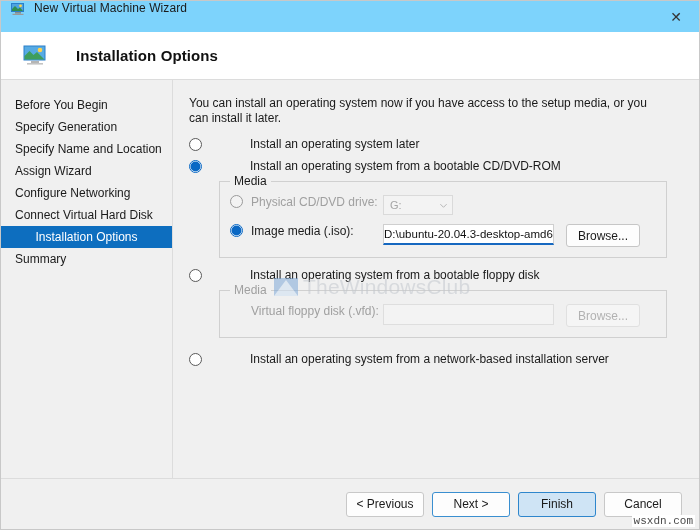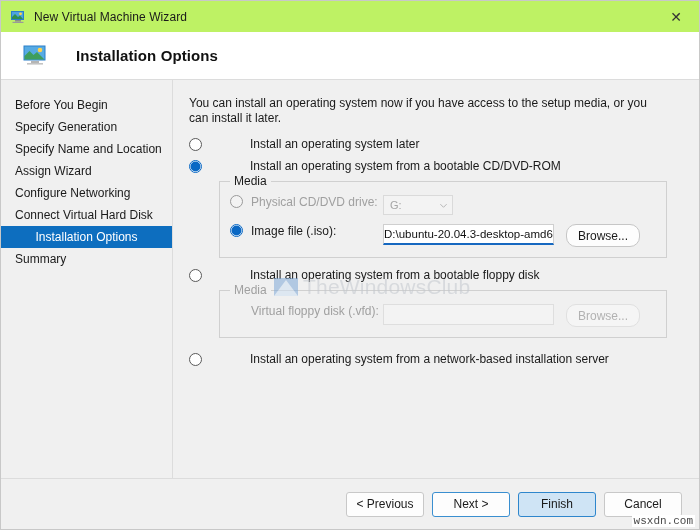--- a/index.html
+++ b/index.html
@@ -23,23 +23,23 @@
     border: 1px solid #c8c8c8;
     background: #ffffff;
     display: flex;
     flex-direction: column;
   }
 
   
   .titlebar {
     height: 31px;
     min-height: 31px;
-    background: #bef264;
-    display: flex;
-    align-items: center;
+    background: #7dd3fc;
+    display: flex;
+    align-items: flex-start;
     position: relative;
   }
   .titlebar-icon {
     width: 16px;
     height: 16px;
     margin-left: 9px;
     margin-right: 8px;
     flex: 0 0 auto;
   }
   .titlebar-text {
@@ -258,21 +258,21 @@
     border-bottom: 1px solid #dedede;
     background: #f3f3f3;
     width: 238px;
     color: #b5b5b5;
   }
 
   .btn {
     height: 23px;
     min-width: 74px;
     border: 1px solid #c6c6c6;
-    border-radius: 10px;
+    border-radius: 3px;
     background: #fdfdfd;
     font-size: 12px;
     color: #1a1a1a;
     display: flex;
     align-items: center;
     justify-content: center;
     box-sizing: border-box;
     padding: 0 8px;
   }
   .btn.browse { margin-left: 12px; }
@@ -416,21 +416,21 @@
           <div class="combo">
             <span>G:</span>
             <svg class="chev" viewBox="0 0 10 10">
               <path d="M1.5 3.5 L5 7 L8.5 3.5" stroke="#b6b6b6" stroke-width="1.1" fill="none"></path>
             </svg>
           </div>
         </div>
 
         <div class="field-row">
           <span class="radio checked" style="margin-right:8px;"></span>
-          <span class="field-label" style="width:132px;">Image file (.iso):</span>
+          <span class="field-label" style="width:132px;">Image media (.iso):</span>
           <div class="textbox iso">
             <span class="clip">D:\ubuntu-20.04.3-desktop-amd64.iso</span>
           </div>
           <div class="btn browse">Browse...</div>
         </div>
       </div>
 
       <div class="radio-row">
         <span class="radio"></span>
         <span class="radio-label">Install an operating system from a bootable floppy disk</span>

